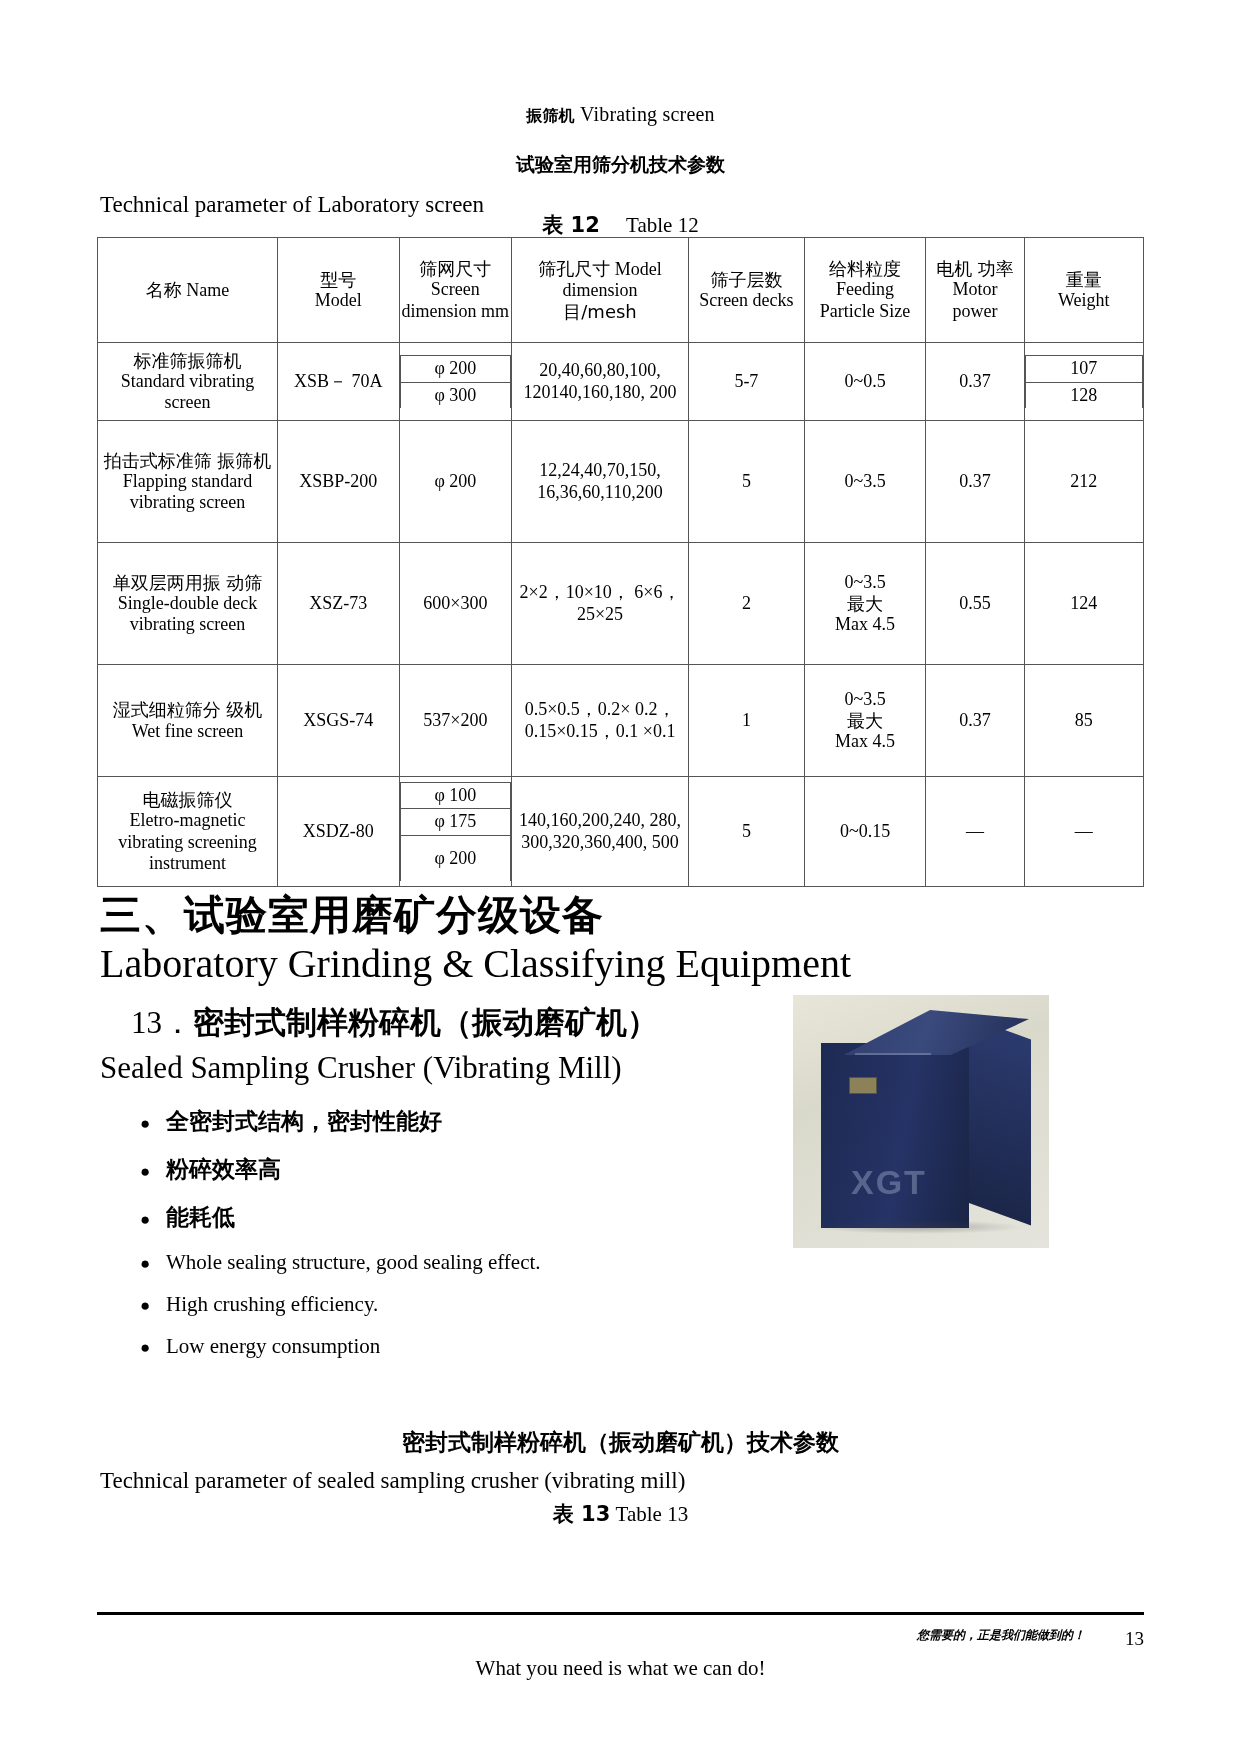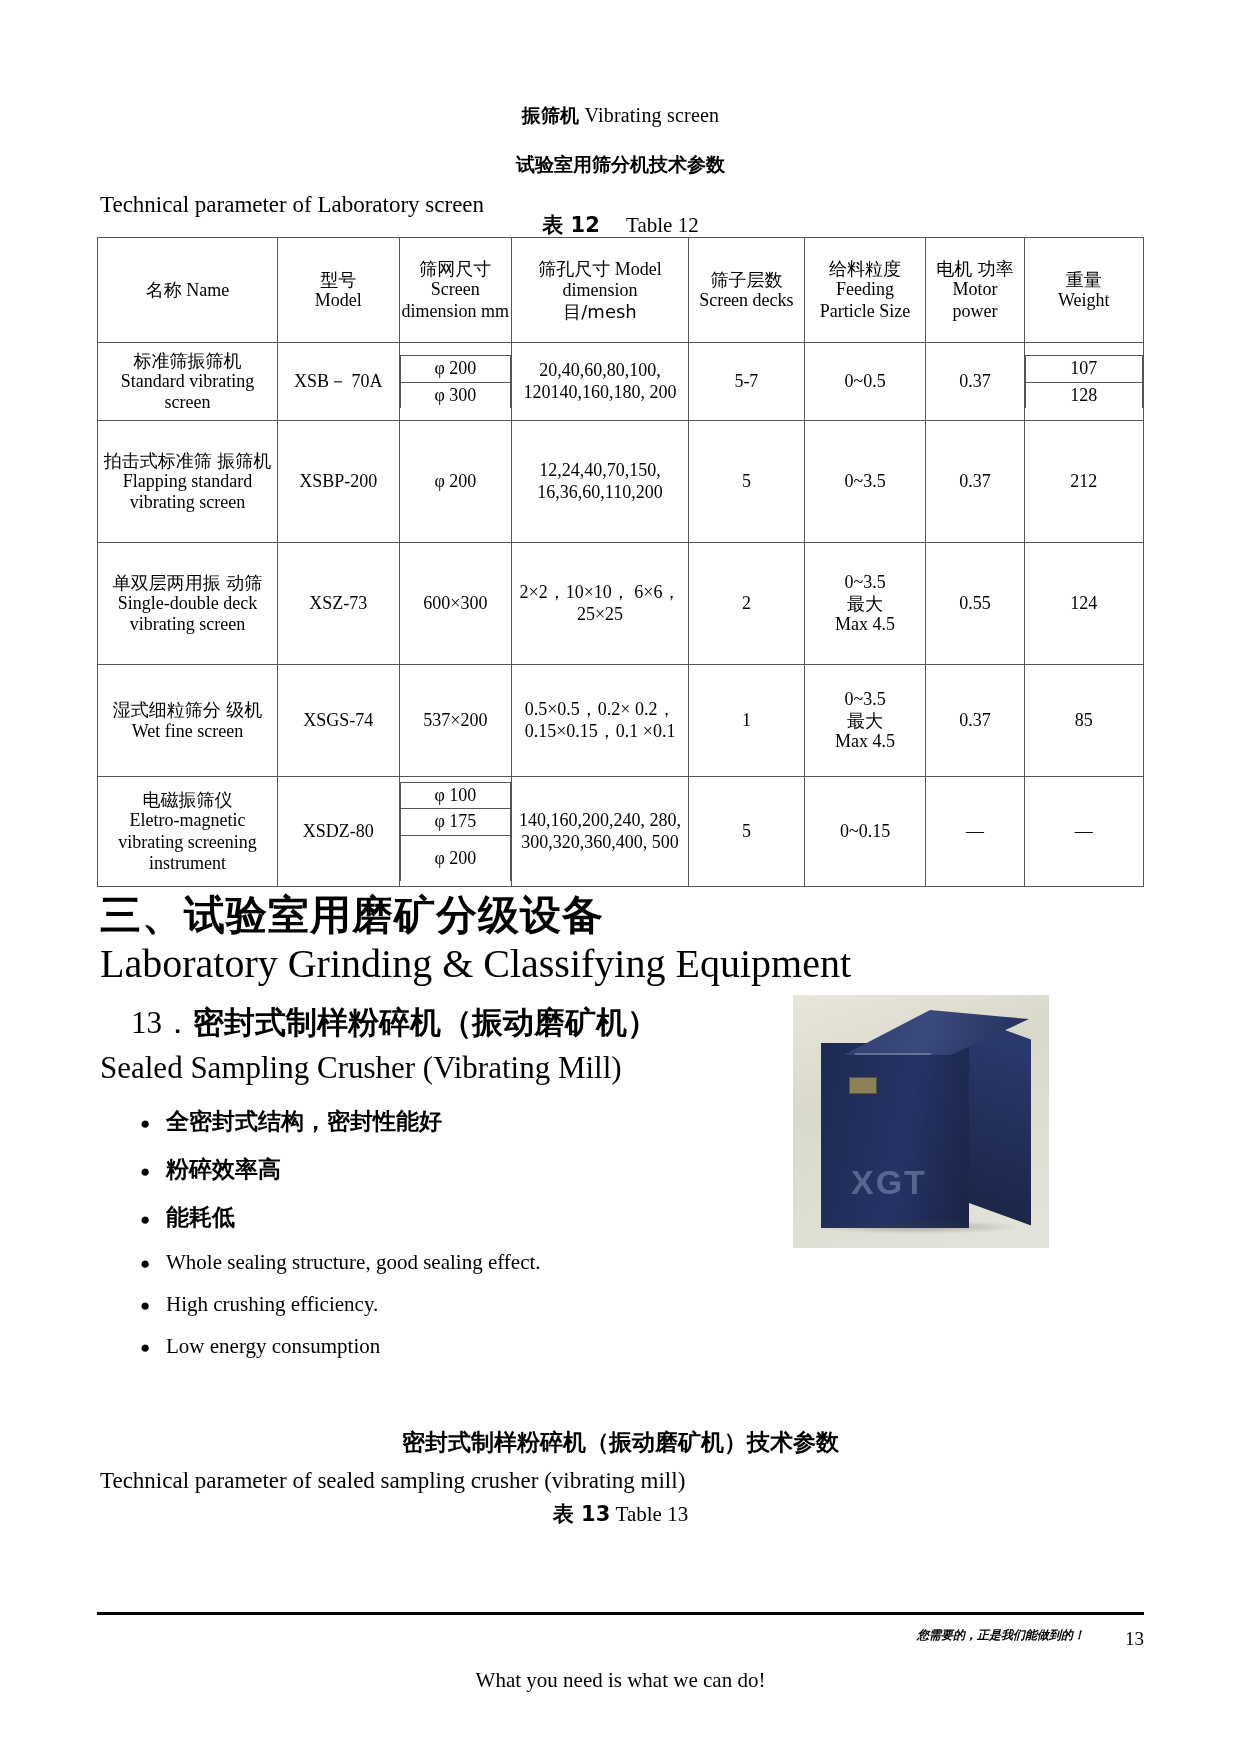--- a/index.html
+++ b/index.html
@@ -26,21 +26,21 @@
   
   .running-head {
     position: absolute;
     top: 103px;
     left: 0;
     width: 1241px;
     text-align: center;
     font-size: 20px;
     letter-spacing: 0.2px;
   }
-  .running-head .cn { font-family: "DejaVu Sans", sans-serif; font-weight: 700; font-size: 19px; }
+  .running-head .cn { font-family: "DejaVu Sans", sans-serif; font-weight: 700; font-size: 16px; }
   .running-head .en { font-family: "Liberation Serif", serif; font-size: 20px; }
 
   
   .cap-cn-center {
     position: absolute;
     left: 0; width: 1241px;
     text-align: center;
     font-family: "DejaVu Sans", sans-serif;
     font-weight: 700;
     font-size: 19px;
@@ -261,21 +261,20 @@
     font-style: italic;
     font-size: 12px;
   }
   .footer-en {
     position: absolute;
     left: 0; width: 1241px;
     top: 1656px;
     text-align: center;
     font-family: "Liberation Serif", serif;
     font-size: 21px;
-    margin-top: 12px;
   }
   .page-no {
     position: absolute;
     right: 97px;
     top: 1628px;
     font-family: "Liberation Serif", serif;
     font-size: 19px;
   }
 </style>
 </head>

